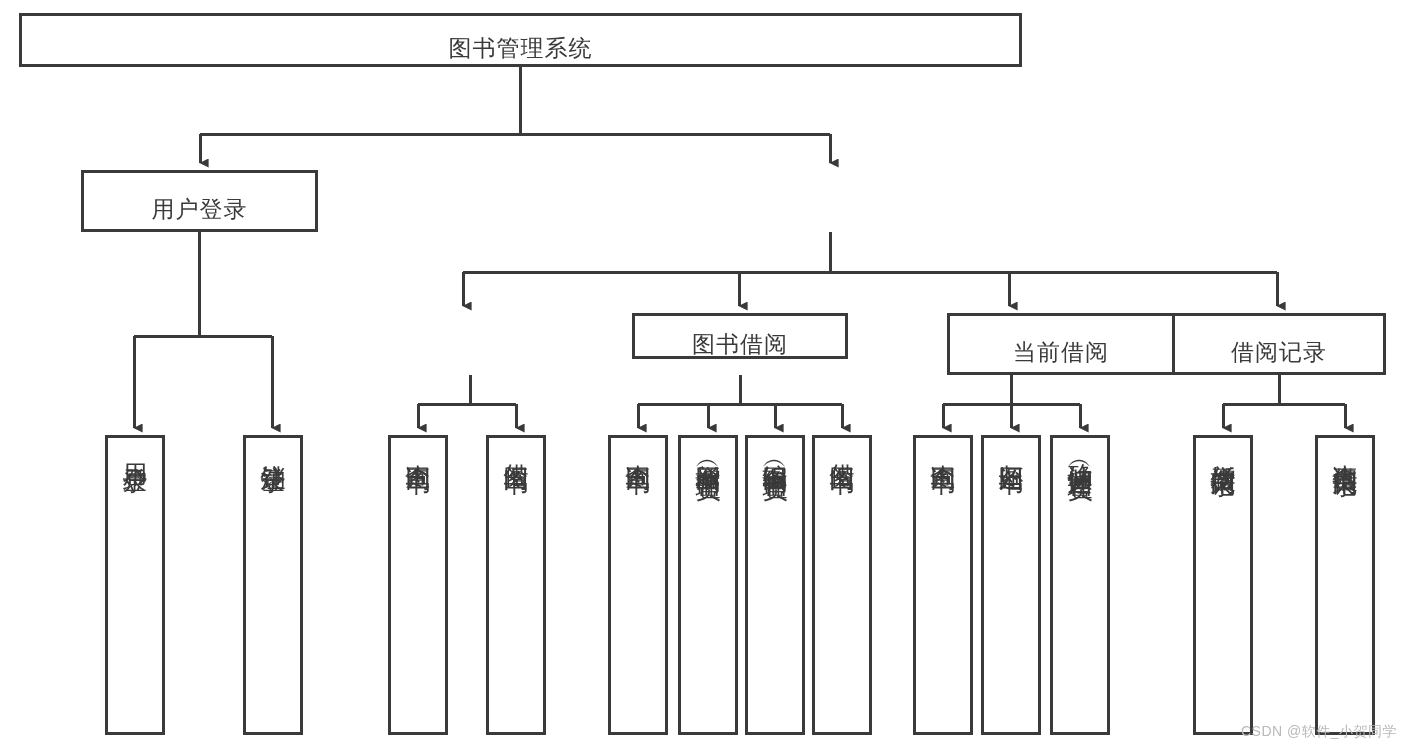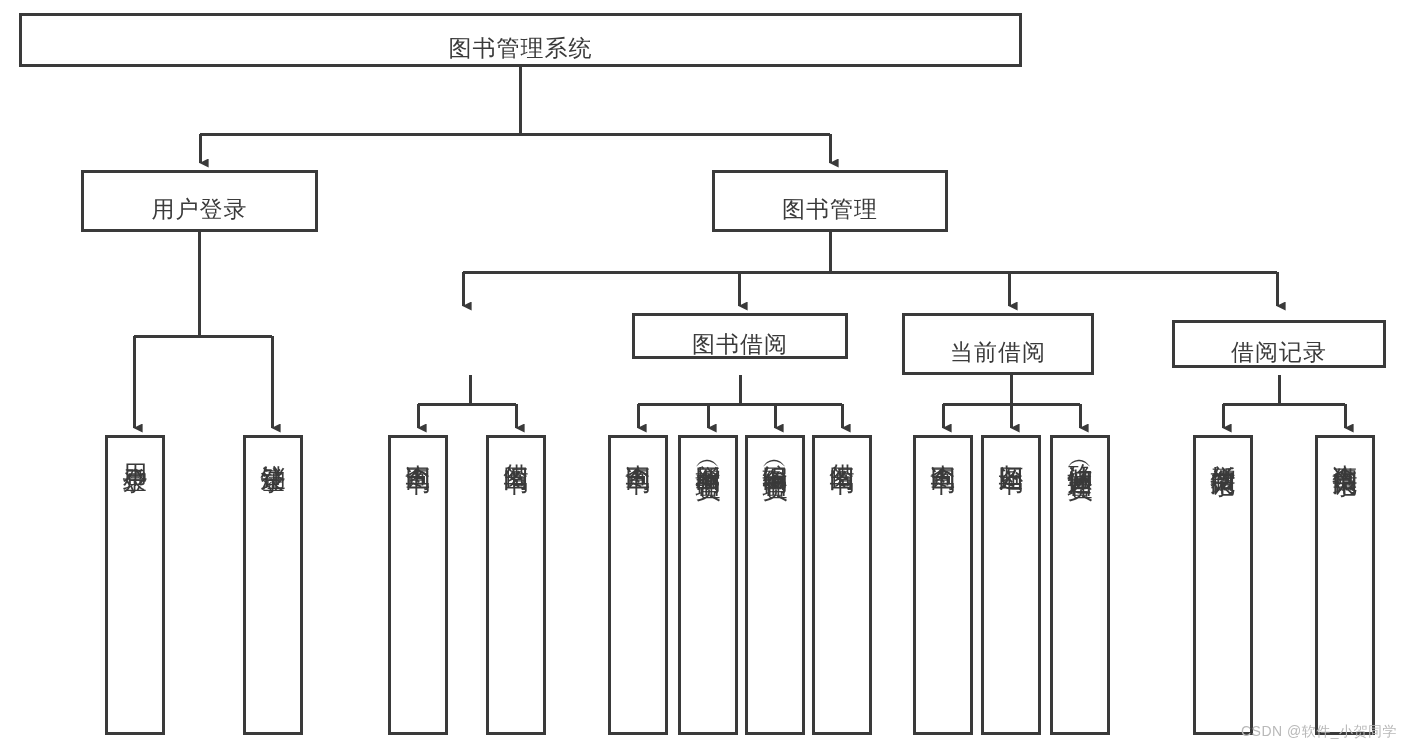--- a/index.html
+++ b/index.html
@@ -124,31 +124,28 @@
     </g>
   </svg>
 
   <div class="node horiz" style="left: 19px; top: 13px; width: 1003px; height: 54px;">
     <span class="label">图书管理系统</span>
   </div>
 
   <div class="node horiz" style="left: 81px; top: 170px; width: 237px; height: 62px;">
     <span class="label">用户登录</span>
   </div>
-  <div class="node horiz" style="left: 712px; top: 170px; width: 236px; height: 62px;">
-    <span class="label">图书管理</span>
-  </div>
 
   <div class="node horiz" style="left: 632px; top: 313px; width: 216px; height: 46px;">
     <span class="label">图书借阅</span>
   </div>
-  <div class="node horiz" style="left: 902px; top: 313px; width: 192px; height: 62px;">
+  <div class="node horiz" style="left: 947px; top: 313px; width: 228px; height: 62px;">
     <span class="label">当前借阅</span>
   </div>
-  <div class="node horiz" style="left: 1172px; top: 320px; width: 214px; height: 48px;">
+  <div class="node horiz" style="left: 1172px; top: 313px; width: 214px; height: 62px;">
     <span class="label">借阅记录</span>
   </div>
 
   <div class="node vert" style="left: 105px; top: 435px; width: 60px; height: 300px;">
     <span class="label">用户登录</span>
   </div>
   <div class="node vert" style="left: 243px; top: 435px; width: 60px; height: 300px;">
     <span class="label">注销登录</span>
   </div>
   <div class="node vert" style="left: 388px; top: 435px; width: 60px; height: 300px;">

